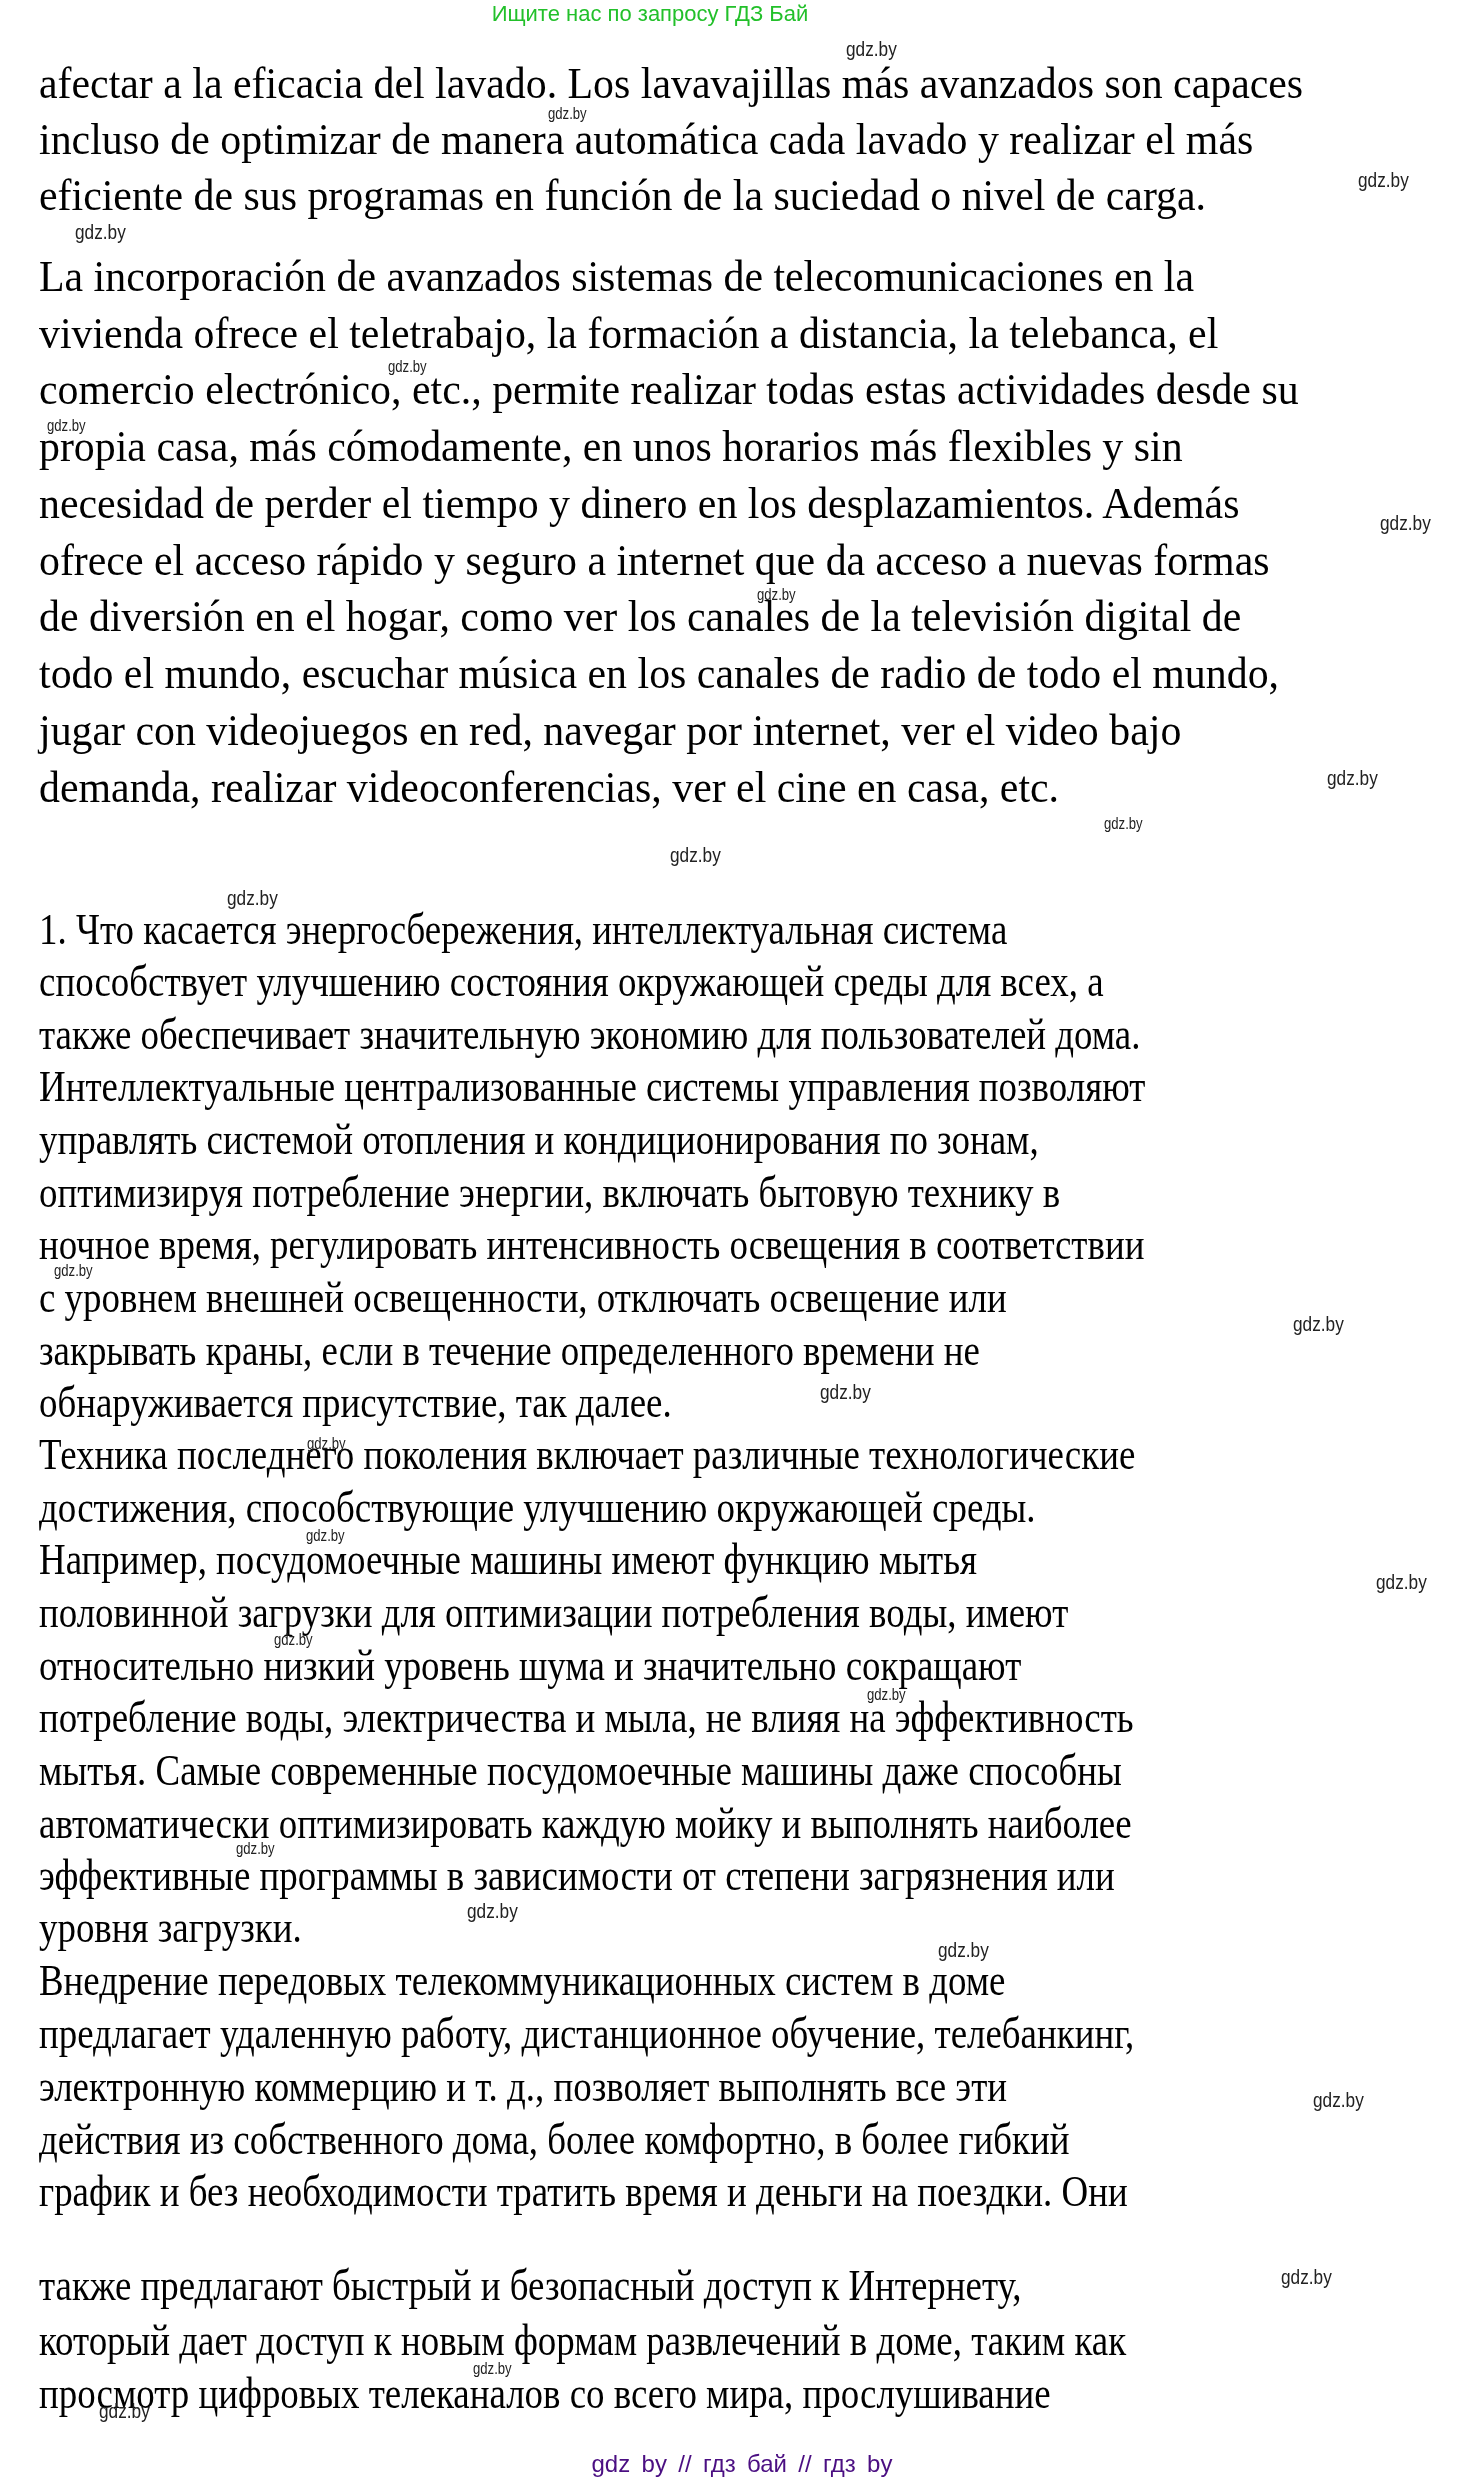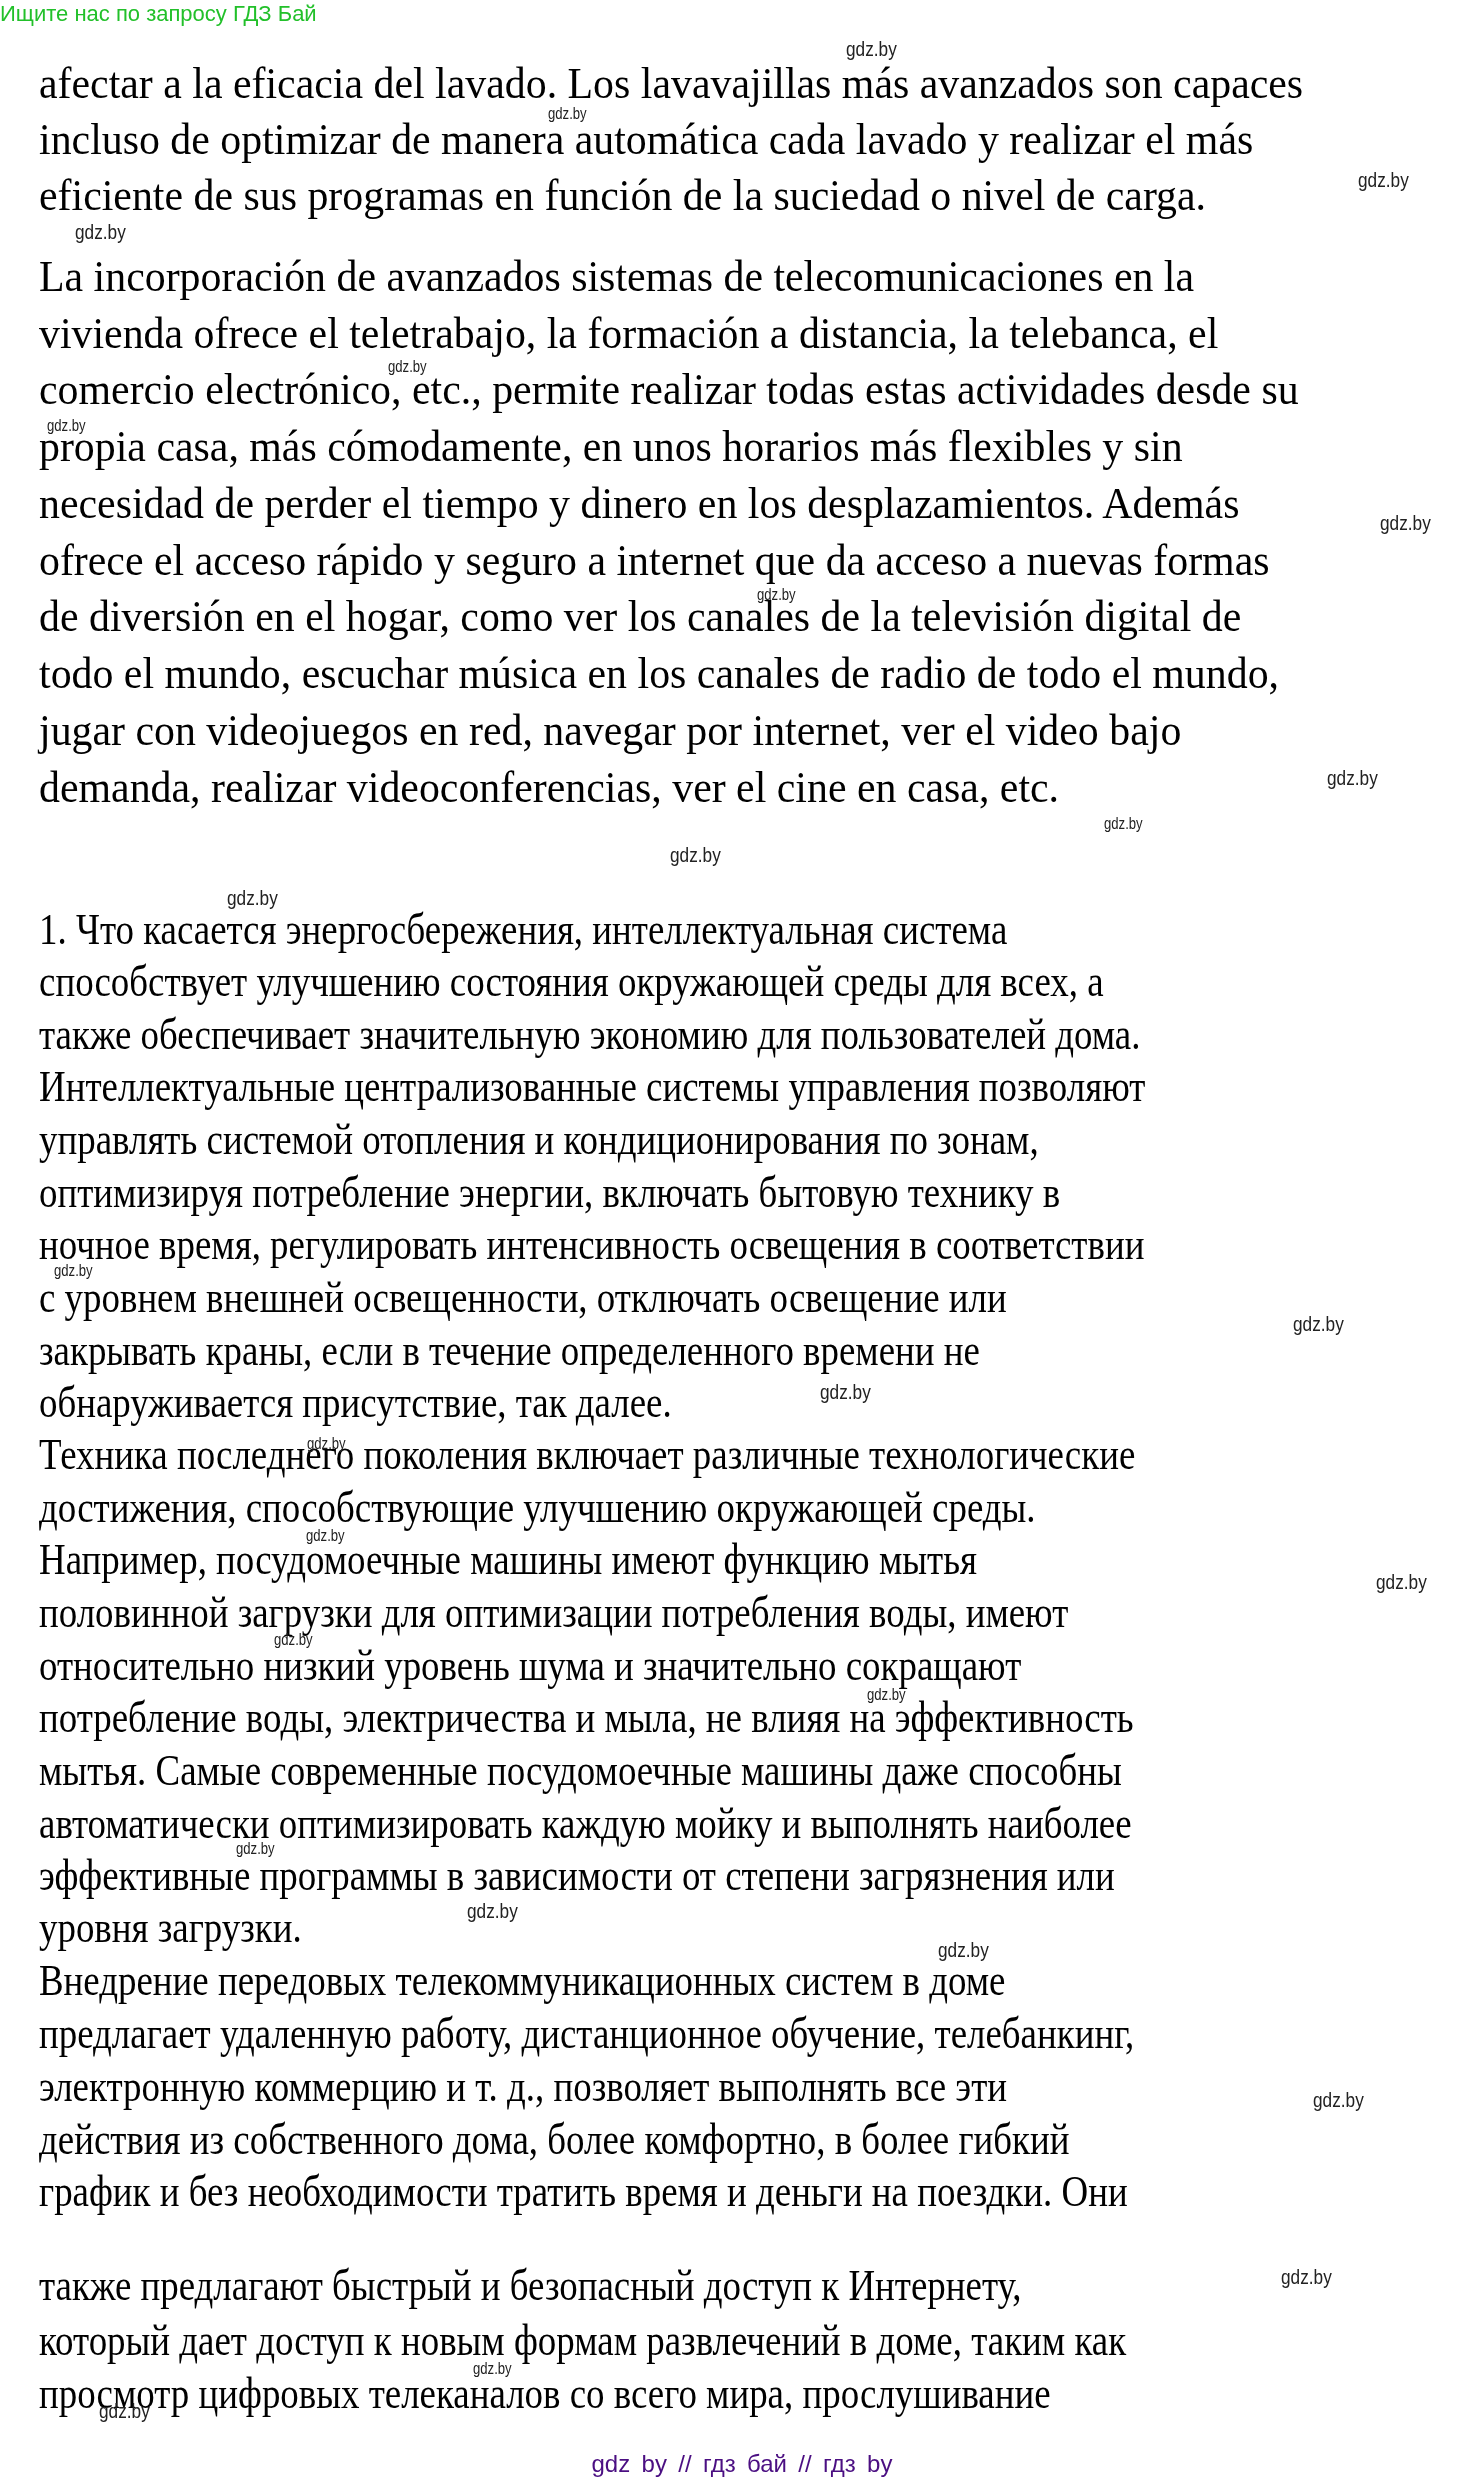--- a/index.html
+++ b/index.html
@@ -1,19 +1,19 @@
 <!DOCTYPE html>
 <html style="font-size:12.6px"><head>
 <meta charset="utf-8">
 <style>
   html, body { margin: 0; padding: 0; background: #ffffff; }
   body { width: 1484px; height: 2487px; position: relative; overflow: hidden; }
   .header-banner {
     position: absolute; left: 0; top: 0; width: 1300px; height: 32px;
-    font-family: "Liberation Sans", sans-serif;
+    text-align: center; font-family: "Liberation Sans", sans-serif;
     font-size: 22px; line-height: 28px; color: #22c02a;
   }
   .line {
     position: absolute; left: 39px;
     font-family: "Liberation Serif", serif; font-size: 45px;
     color: #000000; white-space: nowrap; line-height: 1;
     transform-origin: left top;
   }
   .line.sp { transform: scaleX(0.93); }
   .line.ru { transform: scaleX(0.82); }

